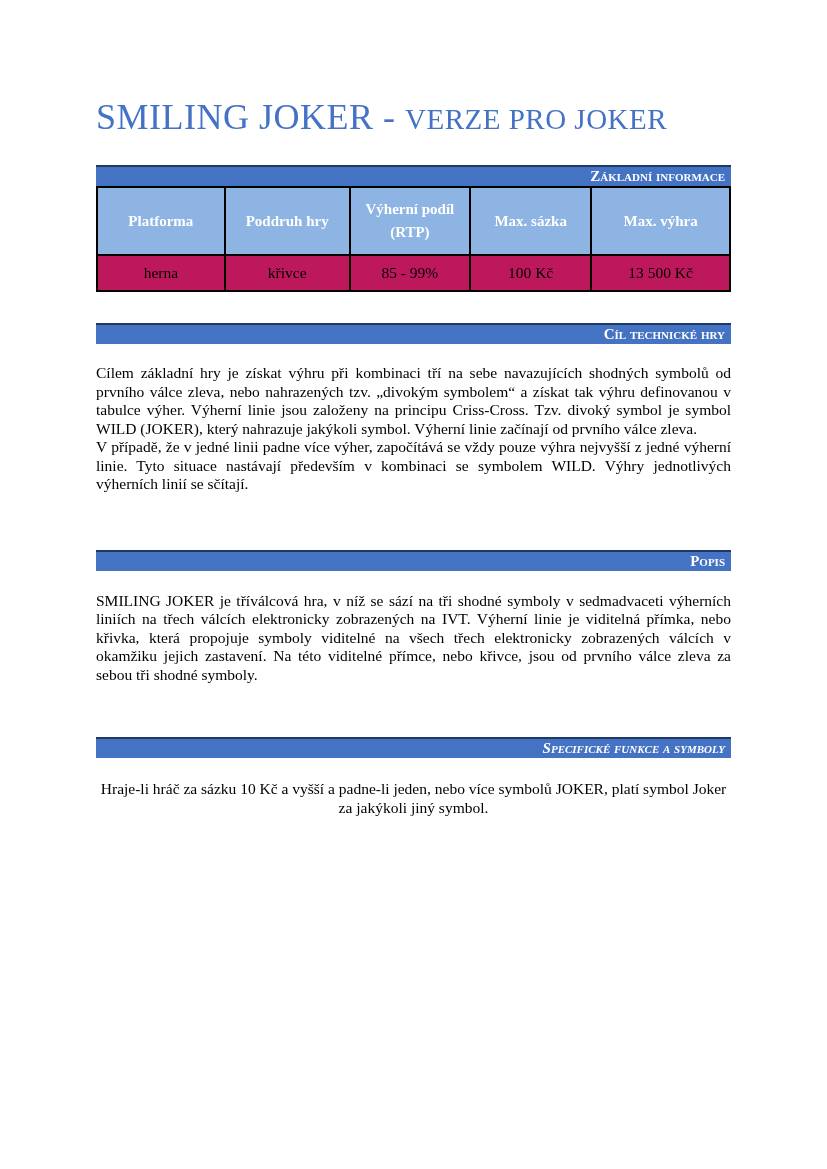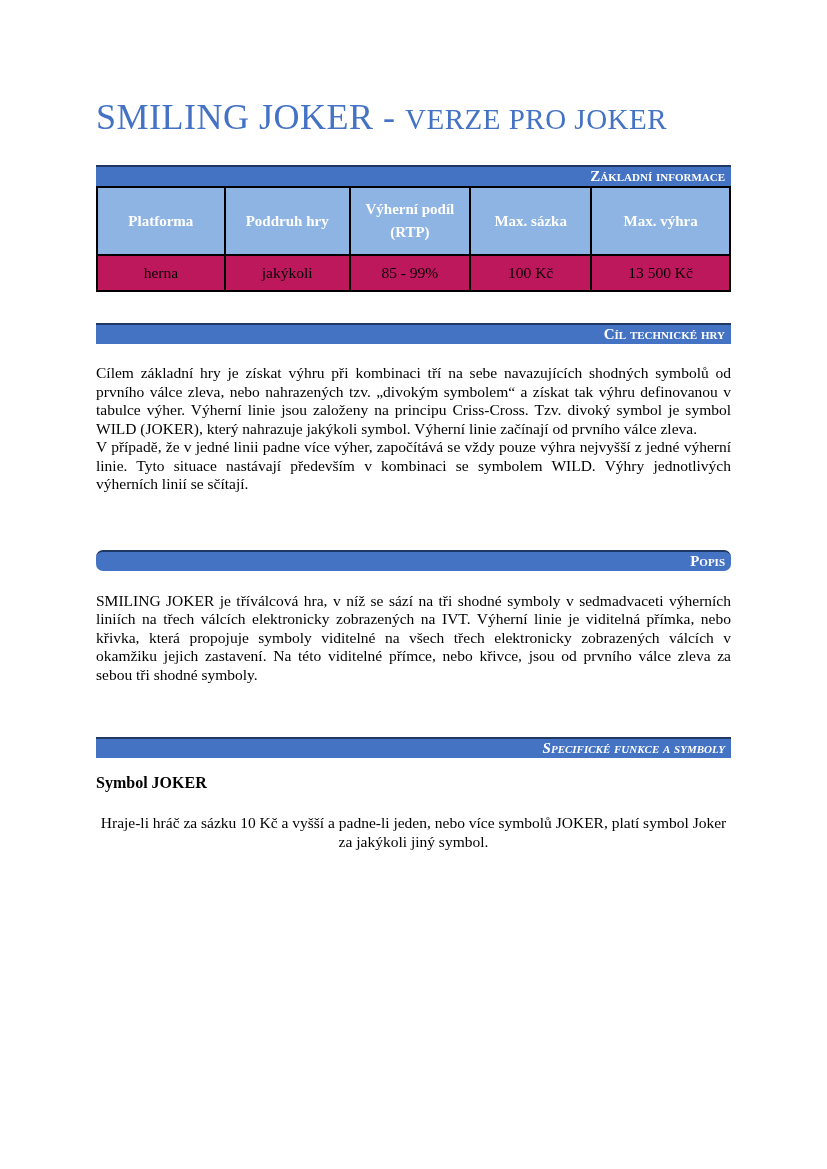--- a/index.html
+++ b/index.html
@@ -43,21 +43,21 @@
     font-variant: small-caps;
     font-size: 15px;
     line-height: 17px;
     padding: 1px 6px;
     box-sizing: border-box;
     width: 635px;
     text-align: right;
   }
   .bar-basic { margin-top: 25px; }
   .bar-goal  { margin-top: 31px; }
-  .bar-desc  { margin-top: 56px; border-radius: 7px; }
+  .bar-desc  { margin-top: 56px; }
   .bar-spec  { margin-top: 53px; font-style: italic; }
   
   .info-table {
     border-collapse: collapse;
     width: 635px;
     table-layout: fixed;
   }
   .info-table th, .info-table td {
     border: 2px solid #000000;
     text-align: center;
@@ -117,37 +117,36 @@
           <th class="col-1">Platforma</th>
           <th class="col-2">Poddruh hry</th>
           <th class="col-3">Výherní podíl (RTP)</th>
           <th class="col-4">Max. sázka</th>
           <th class="col-5">Max. výhra</th>
         </tr>
       </thead>
       <tbody>
         <tr>
           <td>herna</td>
-          <td>jakýkoli</td>
+          <td>křivce</td>
           <td>85 - 99%</td>
           <td>100 Kč</td>
           <td>13 500 Kč</td>
         </tr>
       </tbody>
     </table>
 
     <div class="section-bar bar-goal">Cíl technické hry</div>
 
     <p class="body-text justify goal-p1">Cílem základní hry je získat výhru při kombinaci tří na sebe navazujících shodných symbolů od prvního válce zleva, nebo nahrazených tzv. „divokým symbolem“ a získat tak výhru definovanou v tabulce výher. Výherní linie jsou založeny na principu Criss-Cross. Tzv. divoký symbol je symbol WILD (JOKER), který nahrazuje jakýkoli symbol. Výherní linie začínají od prvního válce zleva.</p>
     <p class="body-text justify">V případě, že v jedné linii padne více výher, započítává se vždy pouze výhra nejvyšší z jedné výherní linie. Tyto situace nastávají především v kombinaci se symbolem WILD. Výhry jednotlivých výherních linií se sčítají.</p>
 
     <div class="section-bar bar-desc">Popis</div>
 
     <p class="body-text justify desc-p">SMILING JOKER je tříválcová hra, v níž se sází na tři shodné symboly v sedmadvaceti výherních liniích na třech válcích elektronicky zobrazených na IVT. Výherní linie je viditelná přímka, nebo křivka, která propojuje symboly viditelné na všech třech elektronicky zobrazených válcích v okamžiku jejich zastavení. Na této viditelné přímce, nebo křivce, jsou od prvního válce zleva za sebou tři shodné symboly.</p>
 
     <div class="section-bar bar-spec">Specifické funkce a symboly</div>
 
-    <p class="subheading">Symbol JOKER</p>
 
     <p class="body-text spec-p">Hraje-li hráč za sázku 10 Kč a vyšší a padne-li jeden, nebo více symbolů JOKER, platí symbol Joker za jakýkoli jiný symbol.</p>
 
   </div>
 </div>
 
 </body></html>

